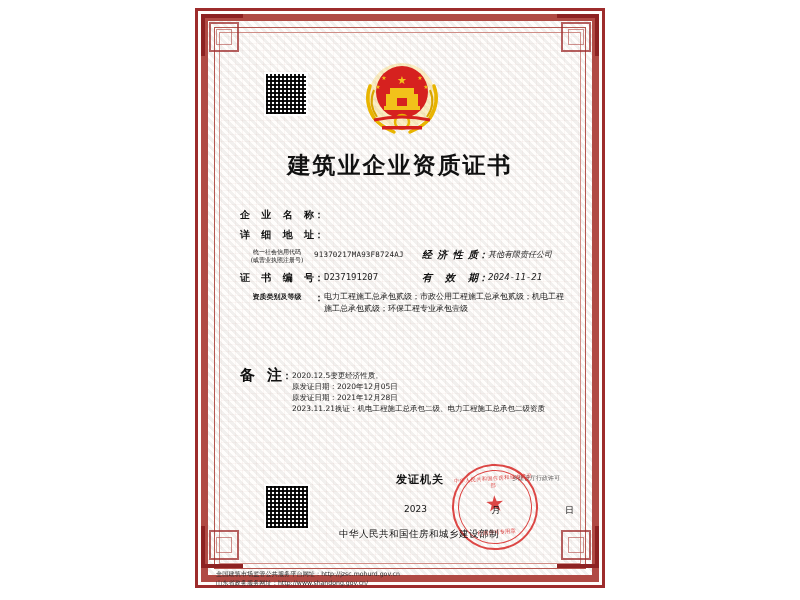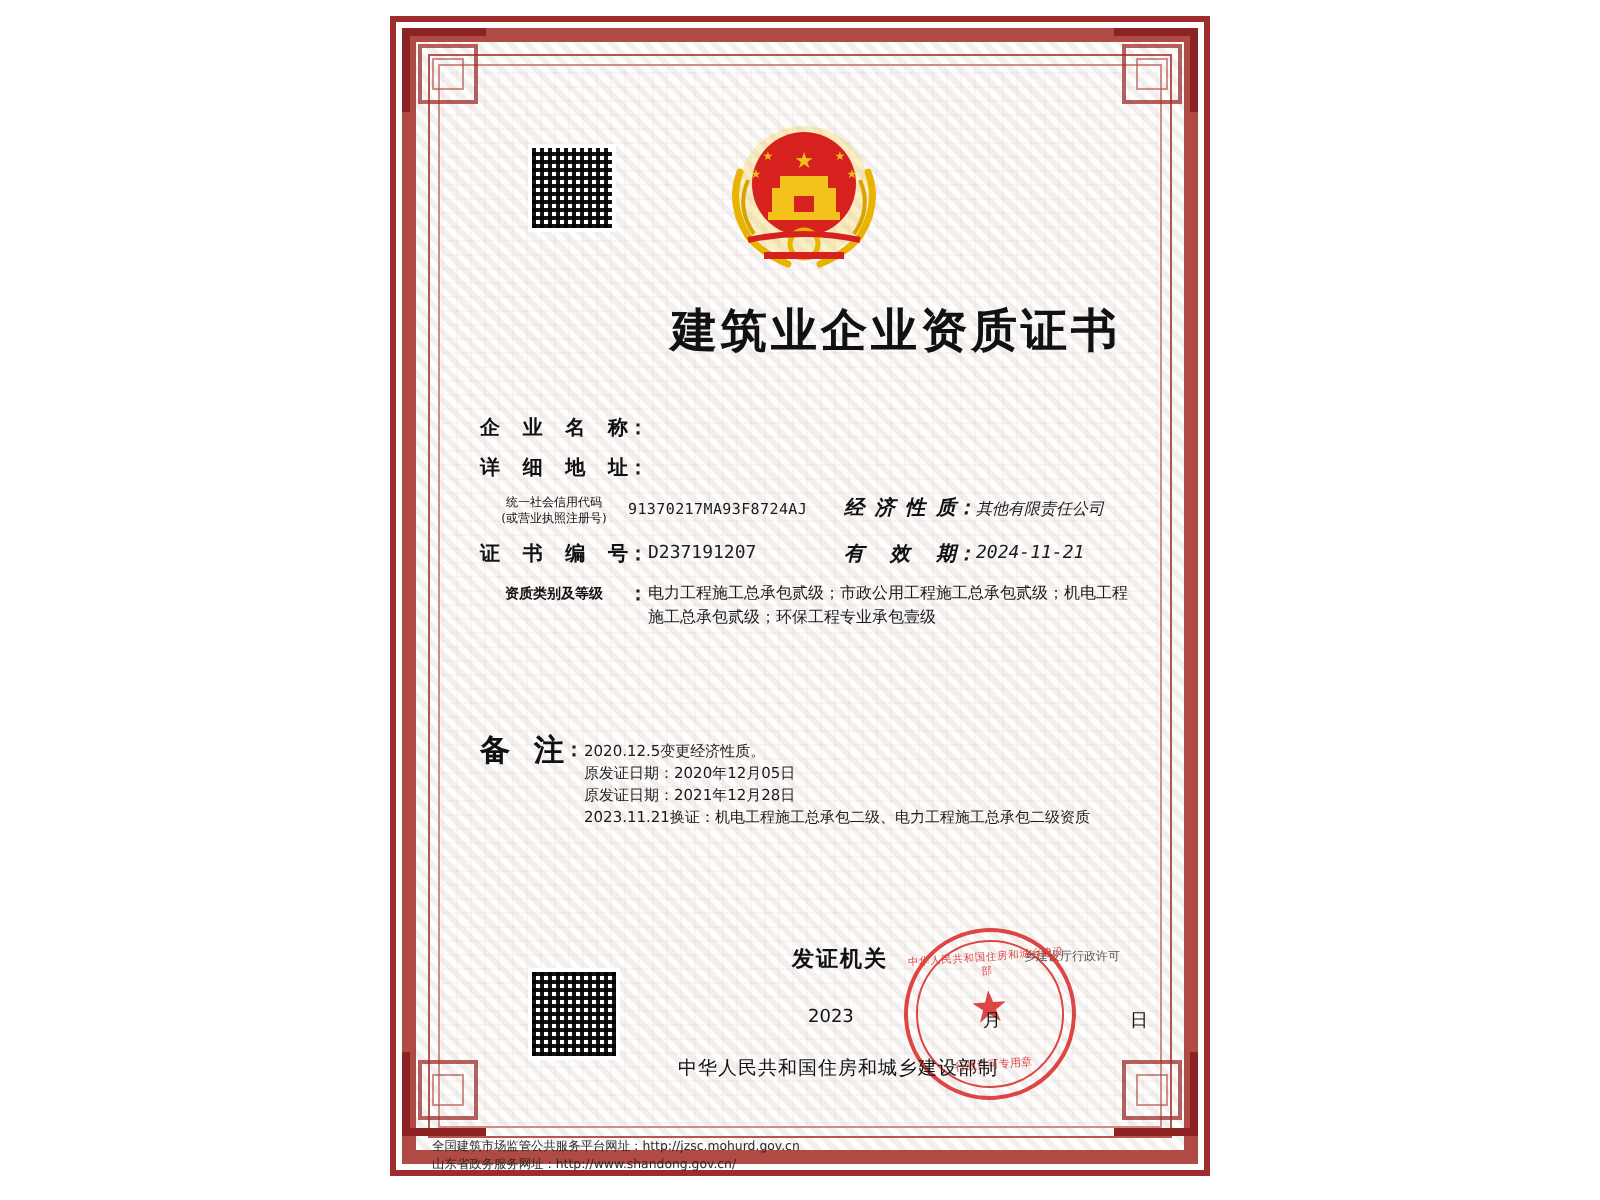--- a/index.html
+++ b/index.html
@@ -132,21 +132,20 @@
     position: absolute;
     left: 219px;
     top: 150px;
     width: 362px;
     text-align: center;
     font-family: "DejaVu Sans", "Liberation Sans", sans-serif;
     font-size: 23px;
     font-weight: bold;
     letter-spacing: 2px;
     color: #111111;
-    padding-left: 48px;
   }
 
   
   .fields {
     position: absolute;
     left: 240px;
     top: 208px;
     width: 330px;
   }
   .row {

